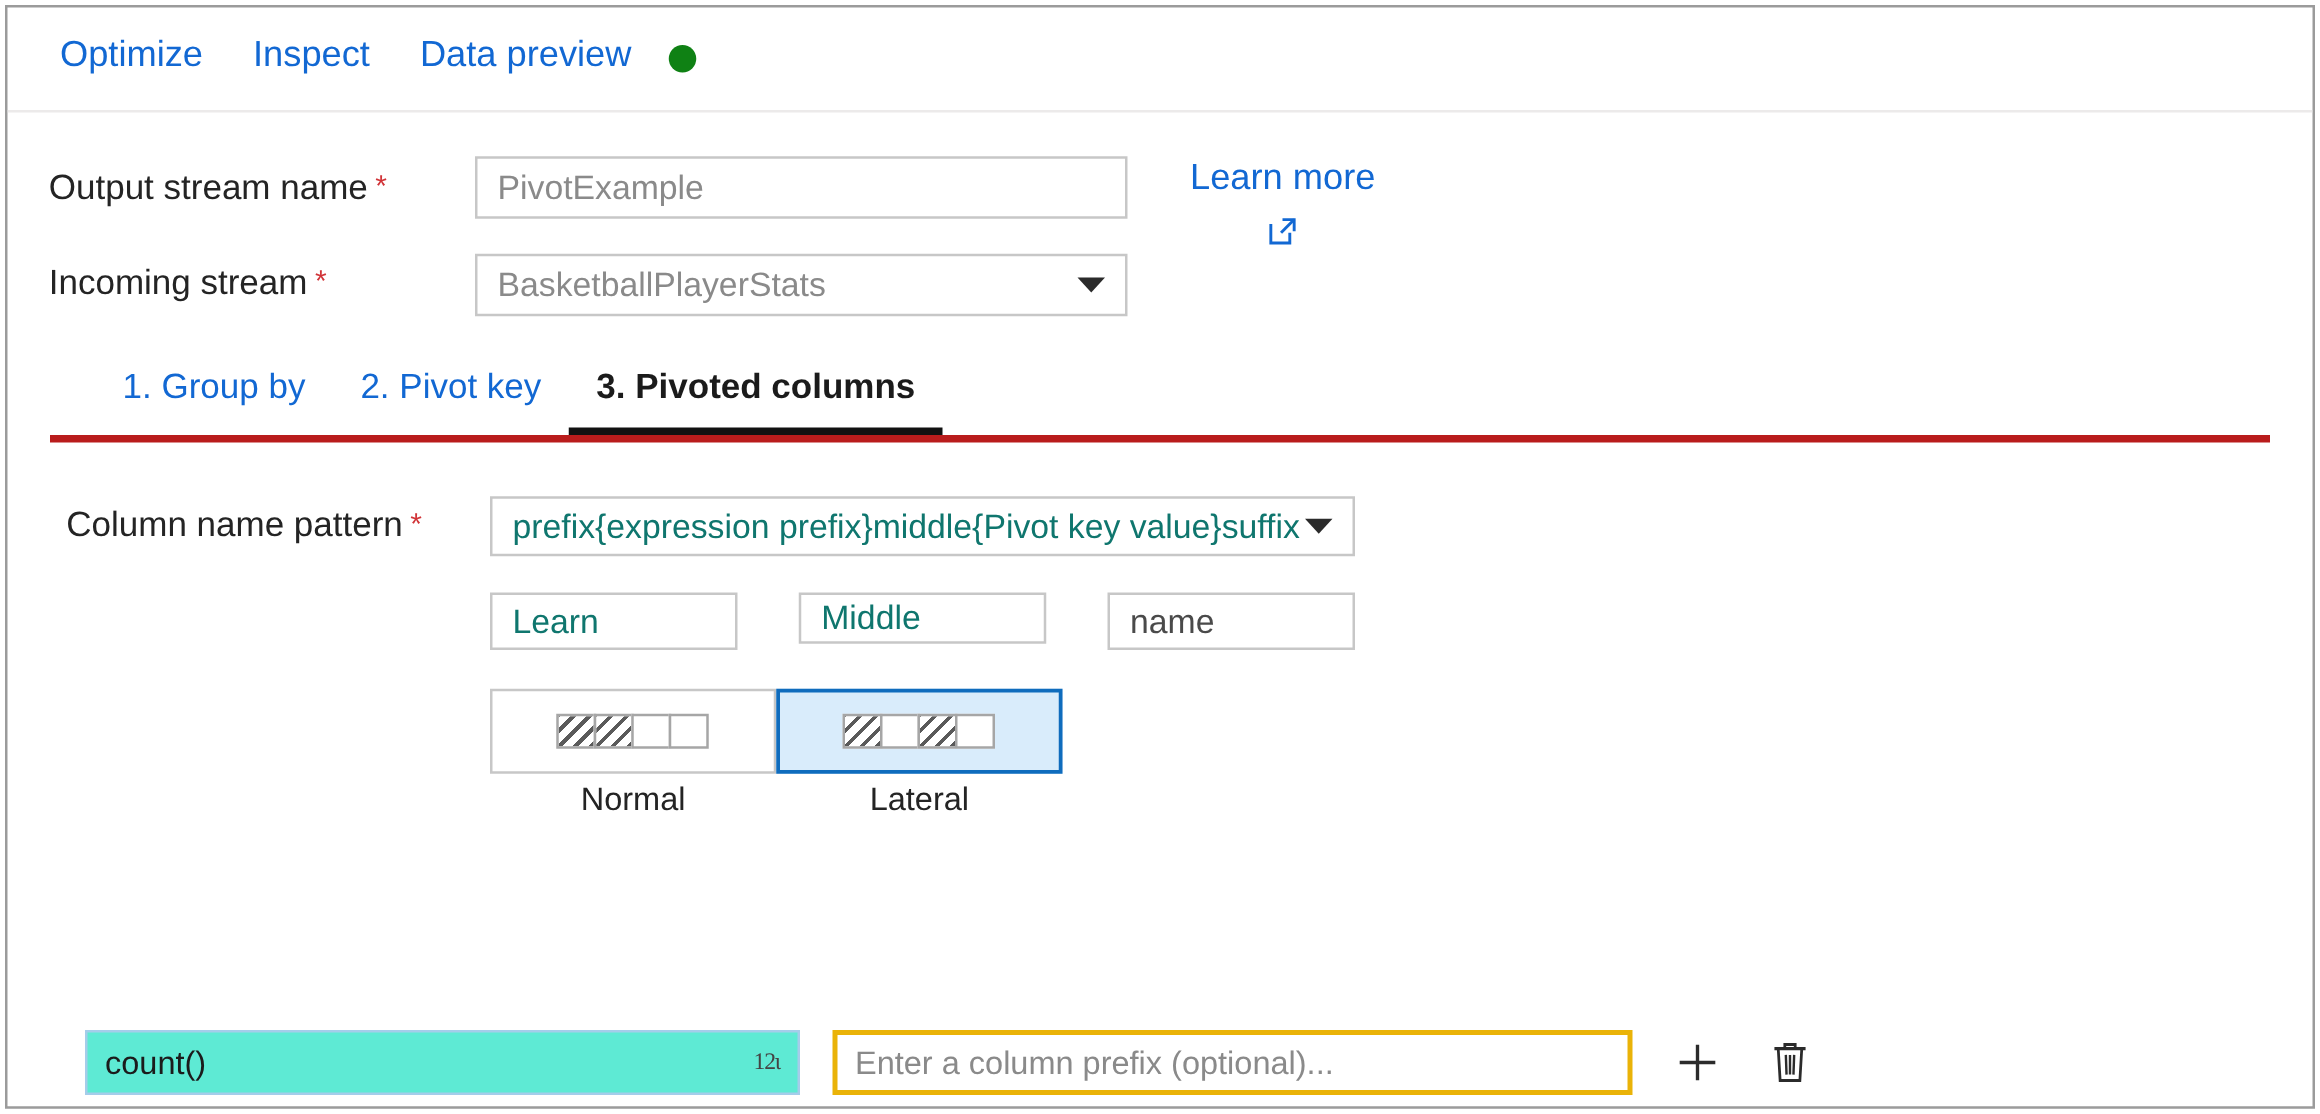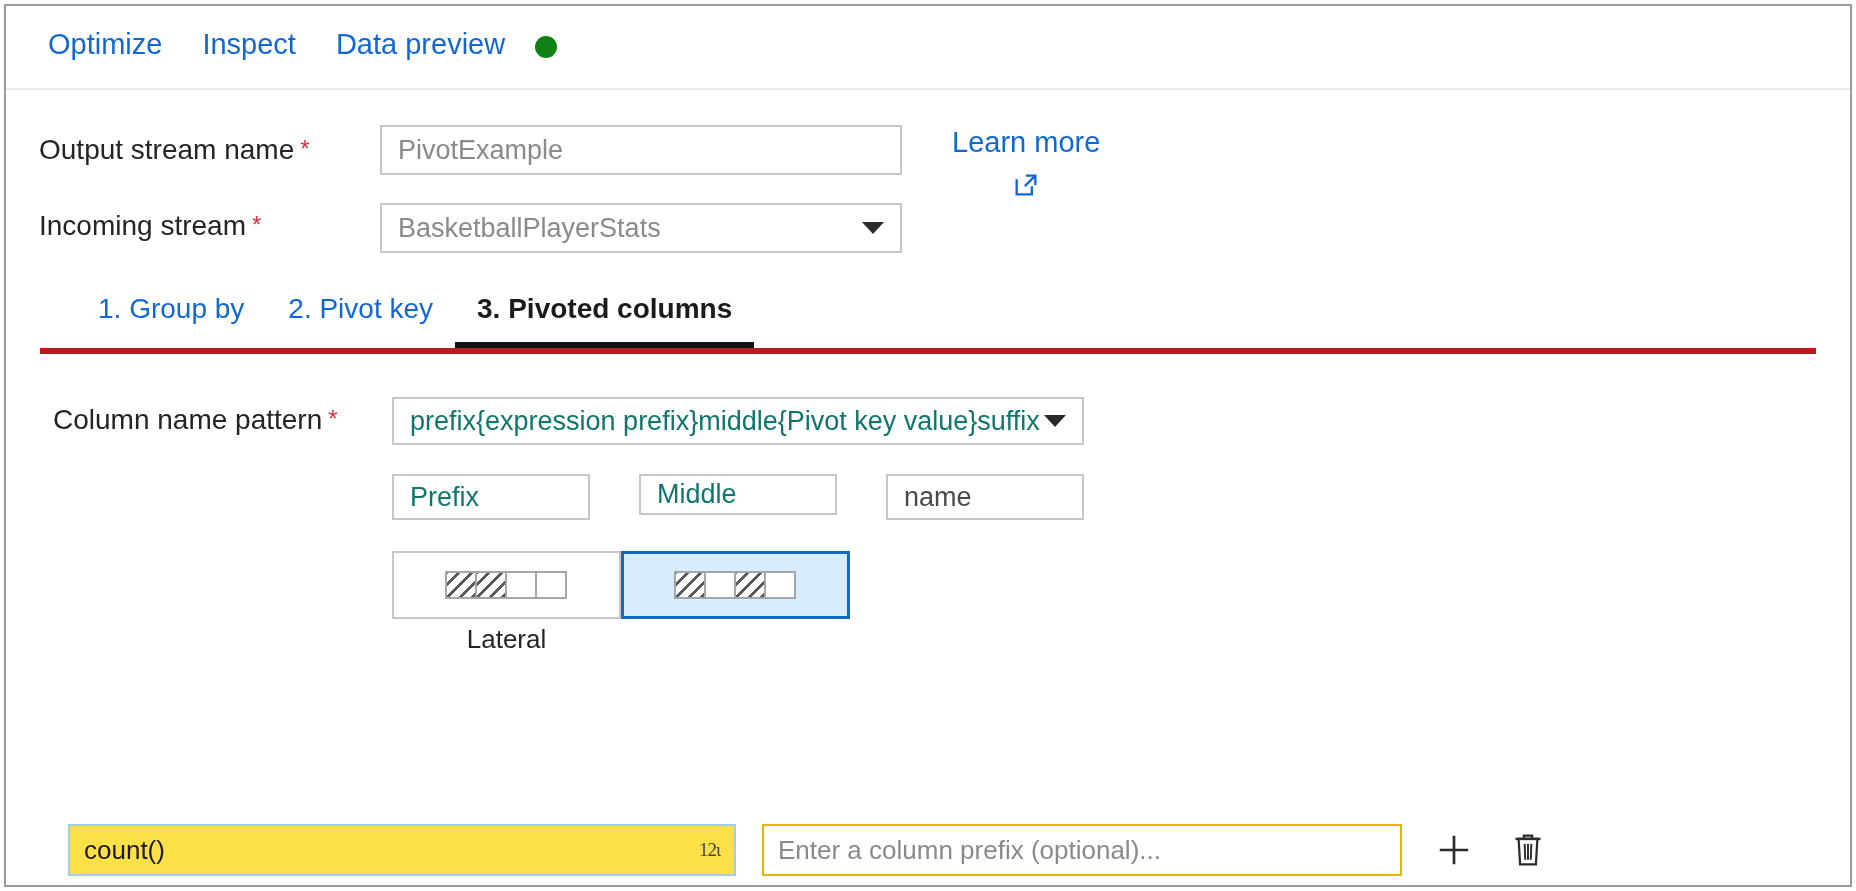--- a/index.html
+++ b/index.html
@@ -168,41 +168,41 @@
   .cell.hatch {
     background-image: repeating-linear-gradient(
       -45deg,
       #5a5a5a 0px, #5a5a5a 3px,
       #ffffff 3px, #ffffff 9px);
   }
 
   
   .expr-row { position: absolute; left: 62px; top: 818px; display: flex; align-items: center; }
   .expr-box {
-    width: 668px; height: 52px;
+    width: 572px; height: 52px;
     border: 2px solid #a5cdea;
-    background: #fde047;
+    background: #5eead4;
     display: flex;
     align-items: center;
     padding: 0 14px;
     font-size: 26px;
     color: #1b1b1b;
     cursor: text;
   }
   .expr-type {
     margin-left: auto;
     font-size: 19px;
     color: #444444;
     font-family: "Liberation Serif", serif;
     letter-spacing: -1px;
   }
   .prefix-box {
     width: 640px; height: 52px;
     margin-left: 26px;
-    border: 2px solid #eab308;
+    border: 4px solid #eab308;
     background: #ffffff;
     display: flex;
     align-items: center;
     padding: 0 14px;
     font-size: 26px;
     color: #8a8a8a;
     cursor: text;
   }
   .icon-btn {
     margin-left: 30px;
@@ -275,21 +275,21 @@
 
   <div class="form-label" style="left:47px; top:398px;">
     <span>Column name pattern</span><span class="req">*</span>
   </div>
   <div class="textbox" style="left:386px; top:391px; width:692px; height:48px;">
     <span>prefix{expression prefix}middle{Pivot key value}suffix</span>
     <span class="caret"></span>
   </div>
 
   <div class="textbox" style="left:386px; top:468px; width:198px; height:46px;">
-    <span>Prefix</span>
+    <span>Learn</span>
   </div>
   <div class="textbox" style="left:633px; top:468px; width:198px; height:41px;">
     <span>Middle</span>
   </div>
   <div class="textbox" style="left:880px; top:468px; width:198px; height:46px; color:#4a4a4a;">
     <span>name</span>
   </div>
 
 
   <div class="arr-group">
@@ -305,20 +305,21 @@
       <div class="cellrow">
         <div class="cell hatch"></div>
         <div class="cell"></div>
         <div class="cell hatch"></div>
         <div class="cell"></div>
       </div>
     </div>
   </div>
 
   <div class="arr-labels">
+    <div class="arr-label">Normal</div>
     <div class="arr-label">Lateral</div>
   </div>
 
   <div class="expr-row">
     <div class="expr-box">
       <span>count()</span>
       <span class="expr-type">12ι</span>
     </div>
     <div class="prefix-box">
       <span>Enter a column prefix (optional)...</span>

